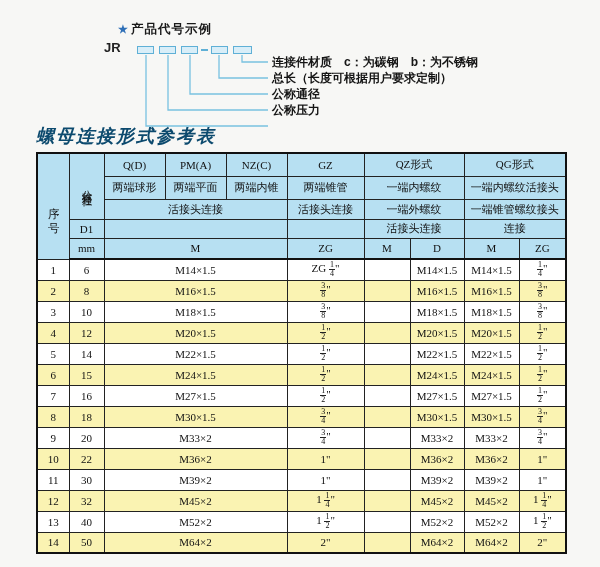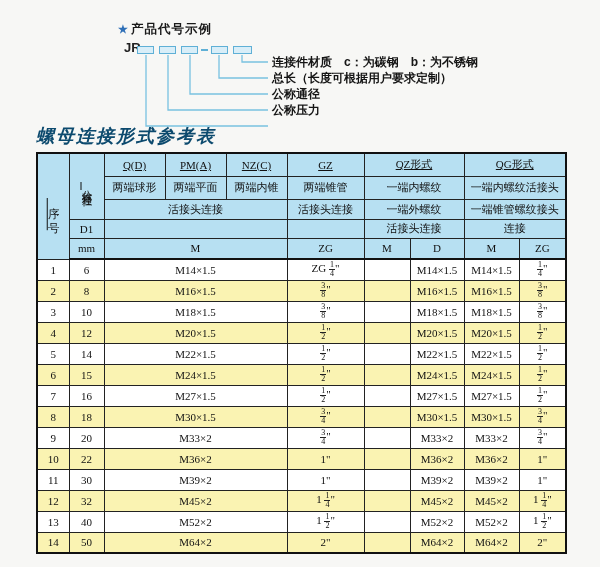--- a/index.html
+++ b/index.html
@@ -4,41 +4,41 @@
 <style>
   * { margin:0; padding:0; box-sizing:border-box; }
   html,body { width:600px; height:567px; }
   body { font-family:"Liberation Sans", sans-serif; background:#f7f7f5; color:#1a1a1a; }
   .page { position:relative; width:600px; height:567px; background:#f7f7f5; overflow:hidden; }
 
   
   .diagram { position:absolute; left:0; top:0; width:600px; height:140px; }
   .diag-heading { position:absolute; left:118px; top:21px; font-size:12.5px; font-weight:bold; letter-spacing:1px; }
   .diag-heading .star { color:#2e6fb7; margin-right:2px; font-size:11px; }
-  .jr { position:absolute; left:124px; top:40px; font-size:13px; font-weight:600; color:#222;
+  .jr { position:absolute; left:104px; top:40px; font-size:13px; font-weight:600; color:#222;
         font-family:"Liberation Sans", sans-serif; }
   .cbox { position:absolute; top:46px; width:17px; height:8px; background:#d9eef8; border:1px solid #5fb0d6; }
   .b1{left:137px;} .b2{left:159px;} .b3{left:181px;} .b4{left:211px;} .b5{left:233px; width:19px;}
   .cdash { position:absolute; left:201px; top:49px; width:7px; height:2px; background:#5fb0d6; }
   svg.lines { position:absolute; left:0; top:0; }
   .lbl { position:absolute; left:272px; height:16px; line-height:16px; font-size:12px; font-weight:600;
          color:#151515; white-space:nowrap; }
   .l1{top:54px;} .l2{top:70px;} .l3{top:86px;} .l4{top:102px;} .l5{top:118px;}
 
   
   .title { position:absolute; left:36px; top:124px; font-size:18px; font-weight:bold; font-style:italic;
            letter-spacing:2px; color:#0c4a6e; font-family:"Liberation Serif", serif; }
 
   
   table.ref { position:absolute; left:36px; top:152px; border-collapse:collapse; table-layout:fixed;
               font-family:"Liberation Serif", serif; font-size:11px; color:#111; background:#fff; }
   table.ref { border:2px solid #111; }
   th, td { border:1px solid #222; text-align:center; vertical-align:middle; padding:0; overflow:hidden; }
   thead th { background:#b7e0f2; font-weight:normal; font-size:11px; }
-  thead tr.r1 th{ height:23px;text-decoration:underline; } thead tr.r2 th{ height:23px; }
+  thead tr.r1 th{ height:23px; } thead tr.r2 th{ height:23px; }
   thead tr.r3 th{ height:20px; } thead tr.r4 th{ height:19px; }
   thead tr.r5 th{ height:21px; border-bottom:2px solid #111; }
   tbody tr { height:21px; }
   tbody tr:nth-child(even) td { background:#faf3b2; }
   th.vseq { writing-mode:vertical-lr; text-orientation:upright; letter-spacing:1.4em; padding-top:1.4em; font-size:11.5px; }
   th.vdn  { writing-mode:vertical-lr; text-orientation:upright; letter-spacing:2px; font-size:10.5px; }
   .fr { display:inline-block; vertical-align:-4px; text-align:center; font-size:8px; line-height:1.05;
         font-family:"Liberation Serif", serif; }
   .fr b { display:block; font-weight:normal; border-bottom:1px solid #222; padding:0 1px; }
   .fr i { display:block; font-style:normal; }

